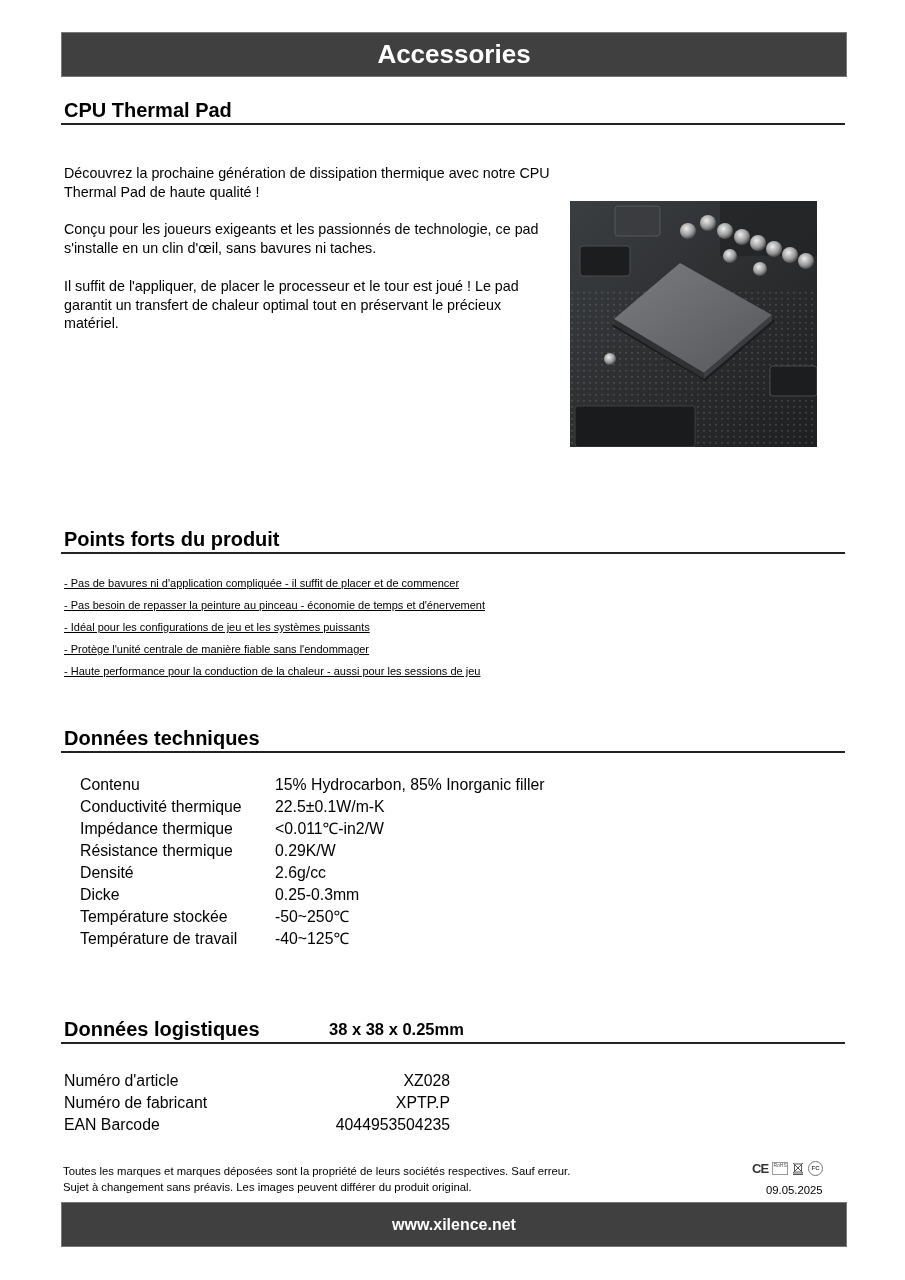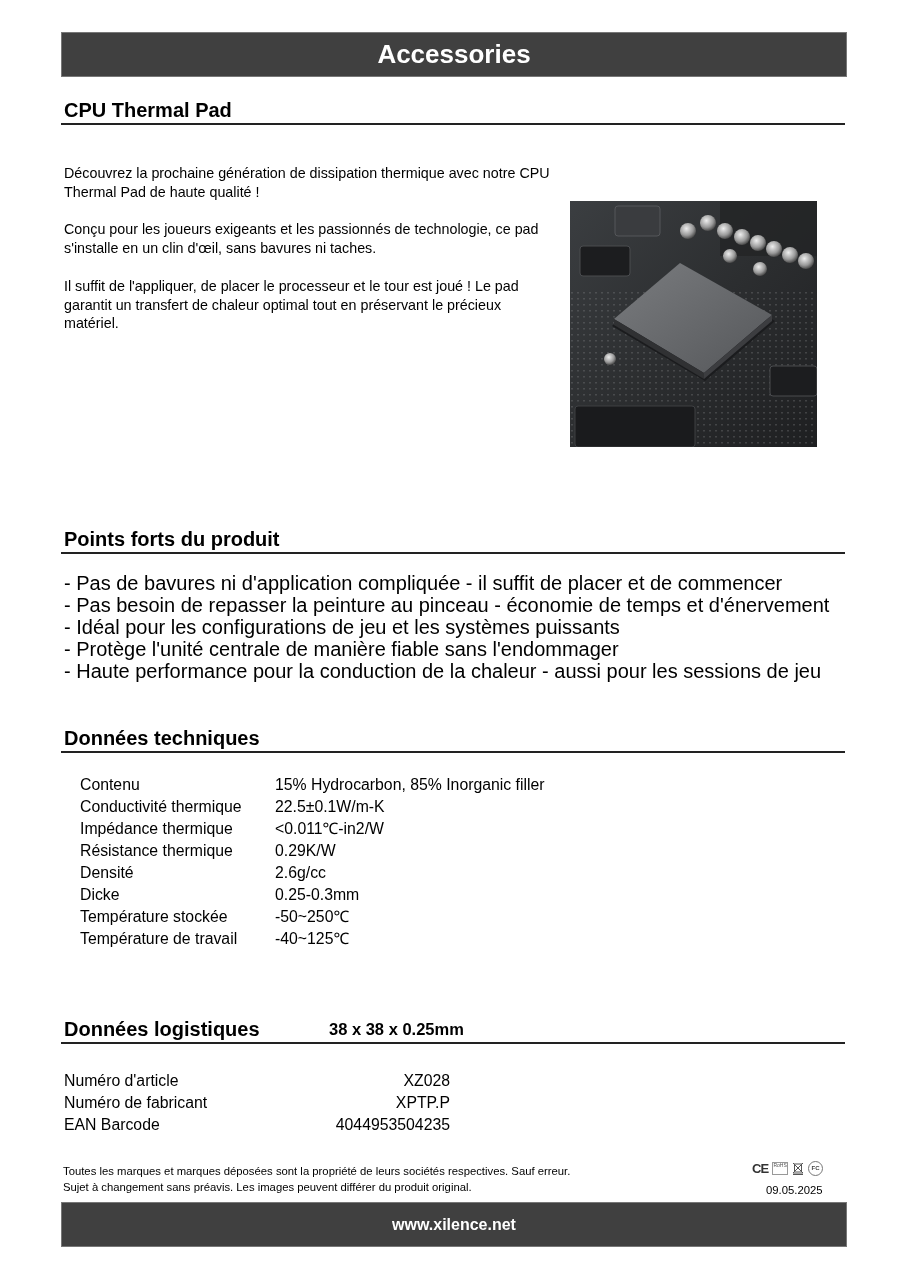--- a/index.html
+++ b/index.html
@@ -23,21 +23,21 @@
   .para {
     position: absolute; left: 64px; width: 490px; font-size: 14.3px; line-height: 18.8px;
   }
   .para p { margin: 0 0 18.8px 0; }
 
   .product-image {
     position: absolute; left: 570px; top: 201px; width: 247px; height: 246px;
     overflow: hidden; background: #2a2c2e;
   }
 
-  .bullets { position: absolute; left: 64px; top: 572px; font-size: 20px; line-height: 22px; }
+  .bullets { position: absolute; left: 64px; top: 572px; font-size: 11px; line-height: 22px; text-decoration: underline; }
   .bullets div { white-space: nowrap; }
 
   .tech-table { position: absolute; left: 80px; top: 774px; font-size: 15.8px; line-height: 22px; }
   .tech-row { display: flex; }
   .tech-row .k { width: 195px; }
   .logi-title-value {
     position: absolute; left: 329px; top: 1020px; font-weight: bold; font-size: 16.5px;
   }
   .logi-table { position: absolute; left: 64px; top: 1070px; font-size: 15.8px; line-height: 22px; width: 386px; }
   .logi-row { display: flex; justify-content: space-between; gap: 8px; }

